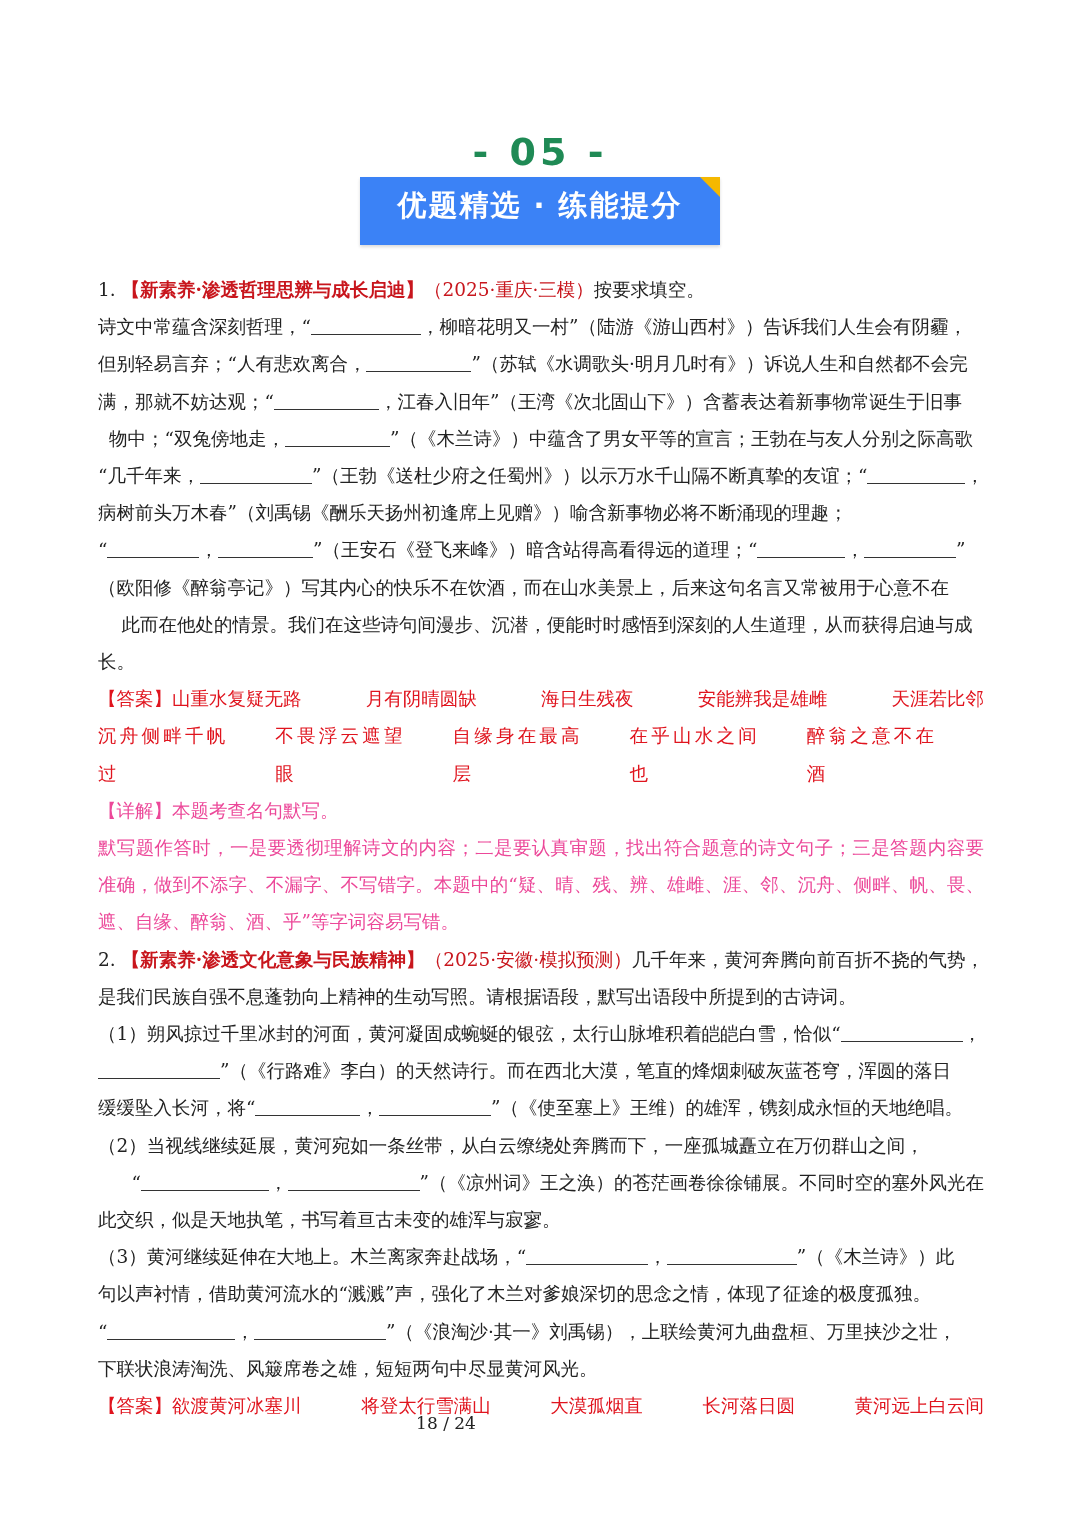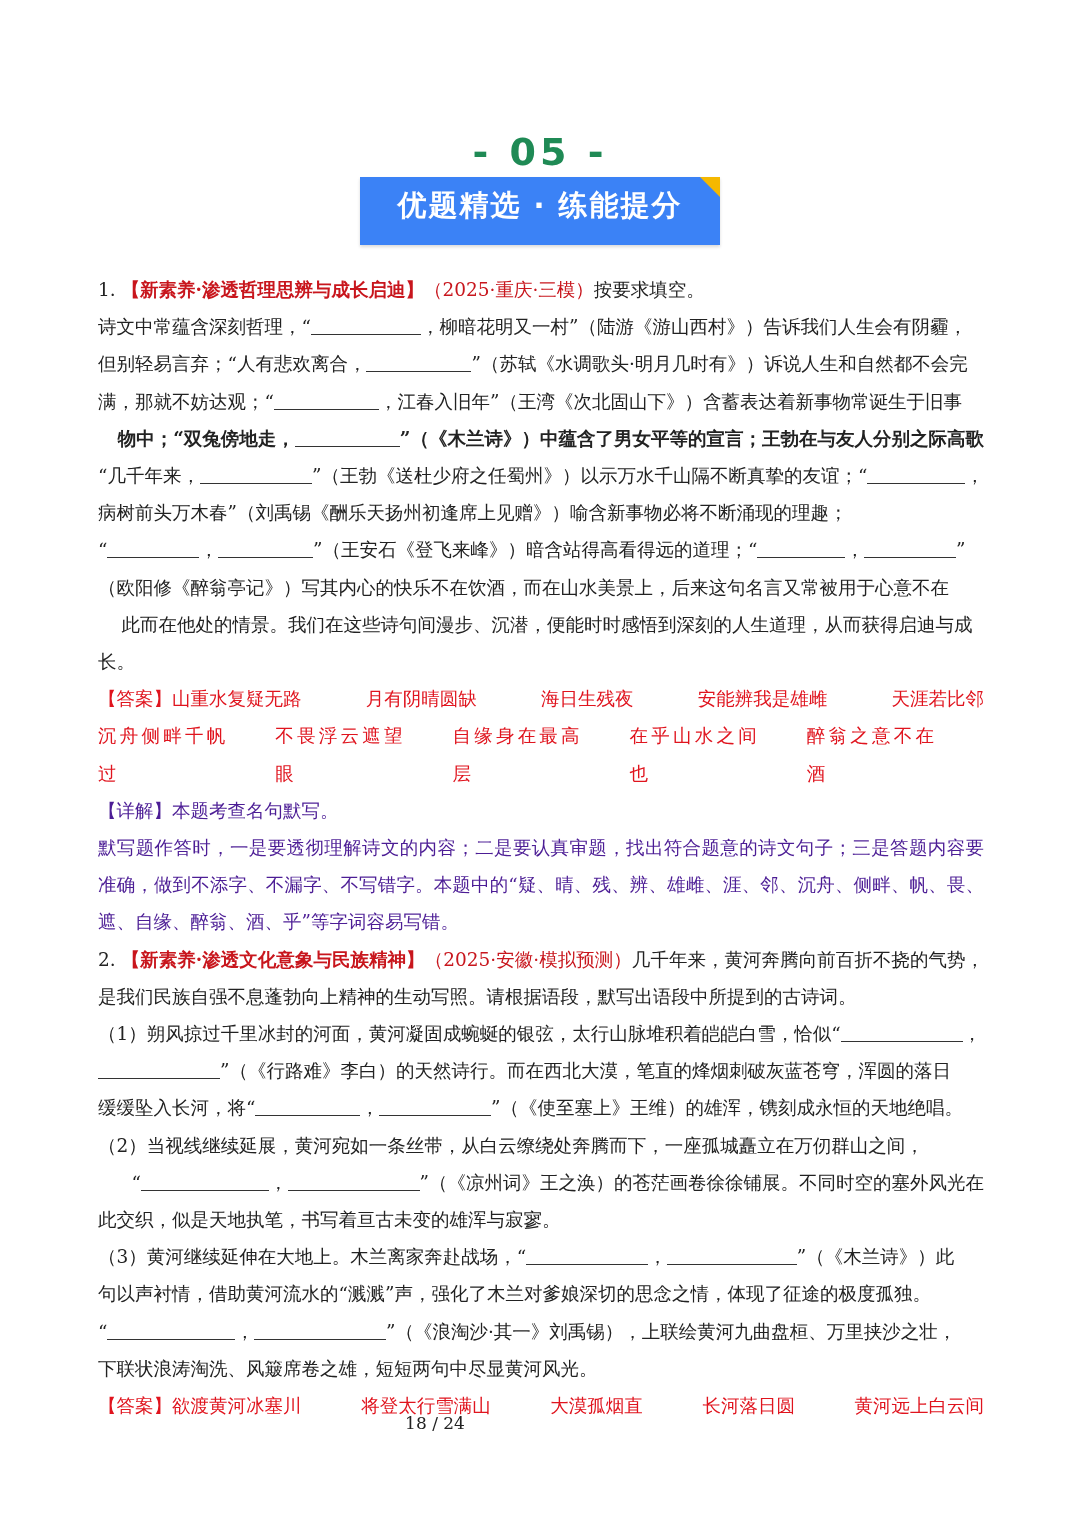--- a/index.html
+++ b/index.html
@@ -10,28 +10,28 @@
              font-size:38px; color:#1f8a55; letter-spacing:4px; }
   .banner { position:absolute; left:360px; top:177px; width:360px; height:68px;
             background:#3b82f6; color:#fff; text-align:center; line-height:56px;
             font-family:"DejaVu Sans","Liberation Sans",sans-serif; font-weight:bold;
             font-size:29px; letter-spacing:2px; box-shadow:0 2px 3px rgba(0,0,0,0.15); }
   .banner .corner { position:absolute; right:0; top:0; width:0; height:0;
             border-top:20px solid #f5b800; border-left:20px solid transparent; }
   .content { position:absolute; left:98px; top:271px; width:886px;
              font-size:18.5px; line-height:37.2px; text-align:justify; }
   .content p { margin:0; }
-  .red { color:#4c1d95; }
+  .red { color:#ec4899; }
   .tag { color:#c8161d; font-weight:bold; }
   .src { color:#c8161d; }
   .blank { display:inline-block; border-bottom:1px solid #333; height:1em; vertical-align:-2px; }
   .ans-row { display:flex; justify-content:space-between; color:#e0141e; }
   .ans-row.left { justify-content:flex-start; }
   .ans-row.left span { margin-right:50px; }
-  .footer { position:absolute; top:1413px; left:4px; width:862px; text-align:center;
+  .footer { position:absolute; top:1413px; left:15px; width:862px; text-align:center;
             font-size:17px; color:#222; }
 </style>
 </head>
 <body>
 
 <div class="sec-num">- 05 -</div>
 <div class="banner">
   <span>优题精选 · 练能提分</span>
   <span class="corner"></span>
 </div>
@@ -39,21 +39,21 @@
 <div class="content">
 
   <p>
     <span>1.</span>
     <span class="tag">【新素养·渗透哲理思辨与成长启迪】</span><span class="src">（2025·重庆·三模）</span><span>按要求填空。</span>
   </p>
   <div id="q1-lines">
       <div style="white-space: nowrap; text-align: left;"><span>诗文中常蕴含深刻哲理，“</span><span class="blank" style="width: 110px;"></span><span>，柳暗花明又一村”（陆游《游山西村》）告诉我们人生会有阴霾，</span></div>
       <div style="white-space: nowrap; text-align: left;"><span>但别轻易言弃；“人有悲欢离合，</span><span class="blank" style="width: 105px;"></span><span>”（苏轼《水调歌头·明月几时有》）诉说人生和自然都不会完</span></div>
       <div style="white-space: nowrap; text-align: left;"><span>满，那就不妨达观；“</span><span class="blank" style="width: 105px;"></span><span>，江春入旧年”（王湾《次北固山下》）含蓄表达着新事物常诞生于旧事</span></div>
-      <div style="white-space: nowrap; text-align: right; font-weight: bold;"><span>物中；“双兔傍地走，</span><span class="blank" style="width: 105px;"></span><span>”（《木兰诗》）中蕴含了男女平等的宣言；王勃在与友人分别之际高歌</span></div>
+      <div style="white-space: nowrap; text-align: center;"><span>物中；“双兔傍地走，</span><span class="blank" style="width: 105px;"></span><span>”（《木兰诗》）中蕴含了男女平等的宣言；王勃在与友人分别之际高歌</span></div>
       <div style="white-space: nowrap; text-align: left;"><span>“几千年来，</span><span class="blank" style="width: 112px;"></span><span>”（王勃《送杜少府之任蜀州》）以示万水千山隔不断真挚的友谊；“</span><span class="blank" style="width: 98px;"></span><span>，</span></div>
       <div style="white-space: nowrap; text-align: left;"><span>病树前头万木春”（刘禹锡《酬乐天扬州初逢席上见赠》）喻含新事物必将不断涌现的理趣；</span></div>
       <div style="white-space: nowrap; text-align: left;"><span>“</span><span class="blank" style="width: 92px;"></span><span>，</span><span class="blank" style="width: 95px;"></span><span>”（王安石《登飞来峰》）暗含站得高看得远的道理；“</span><span class="blank" style="width: 88px;"></span><span>，</span><span class="blank" style="width: 92px;"></span><span>”</span></div>
       <div style="white-space: nowrap; text-align: left;"><span>（欧阳修《醉翁亭记》）写其内心的快乐不在饮酒，而在山水美景上，后来这句名言又常被用于心意不在</span></div>
       <div style="white-space: nowrap; text-align: center; margin-left: 12px;"><span>此而在他处的情景。我们在这些诗句间漫步、沉潜，便能时时感悟到深刻的人生道理，从而获得启迪与成</span></div>
       <div style="white-space: nowrap; text-align: left;"><span>长。</span></div>
     </div>
 
   <div class="ans-row">
     <span><span>【答案】</span><span>山重水复疑无路</span></span>

